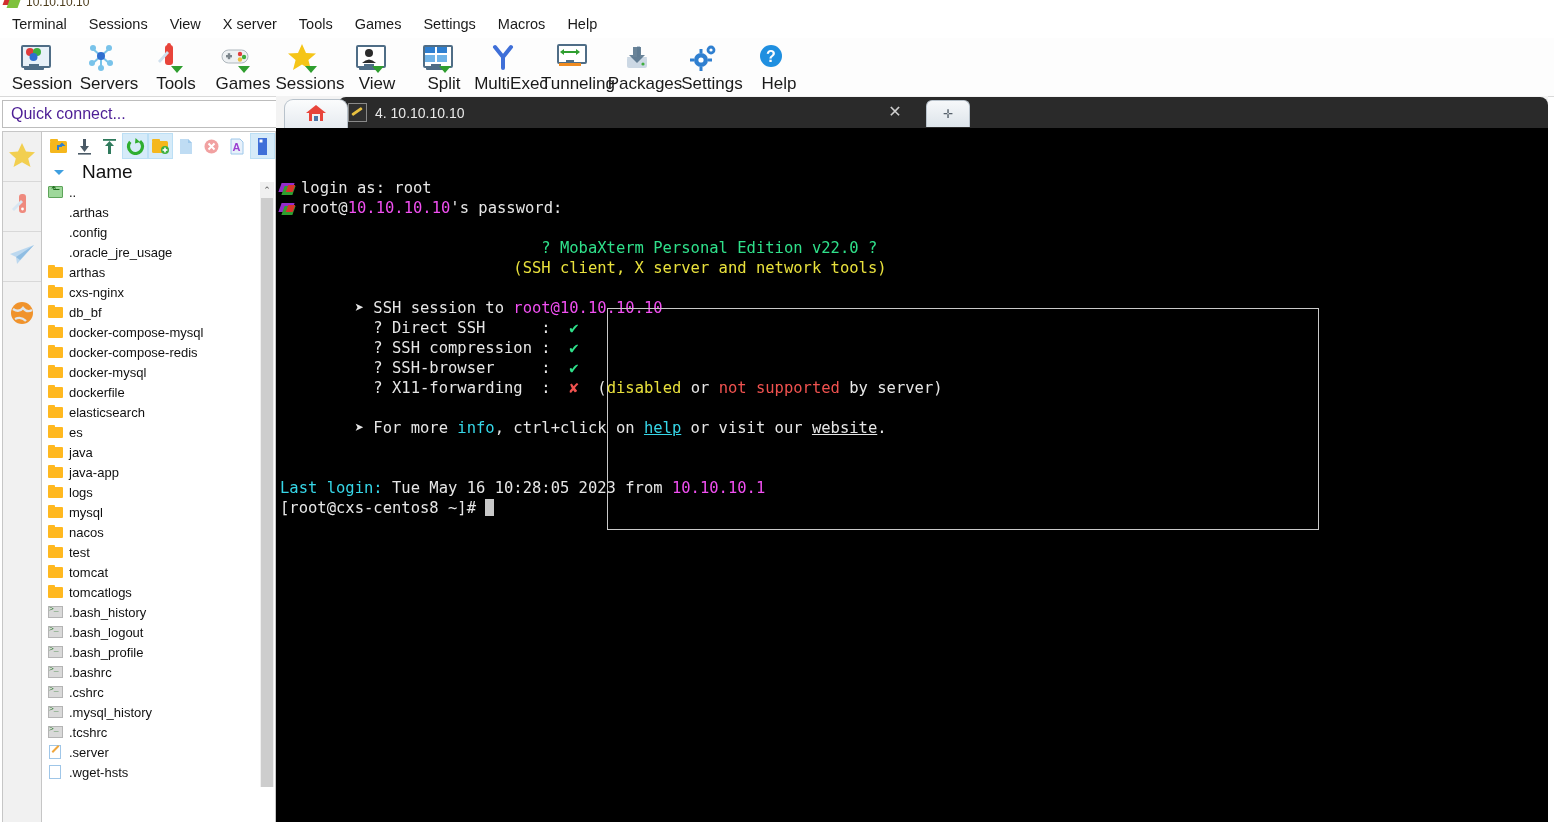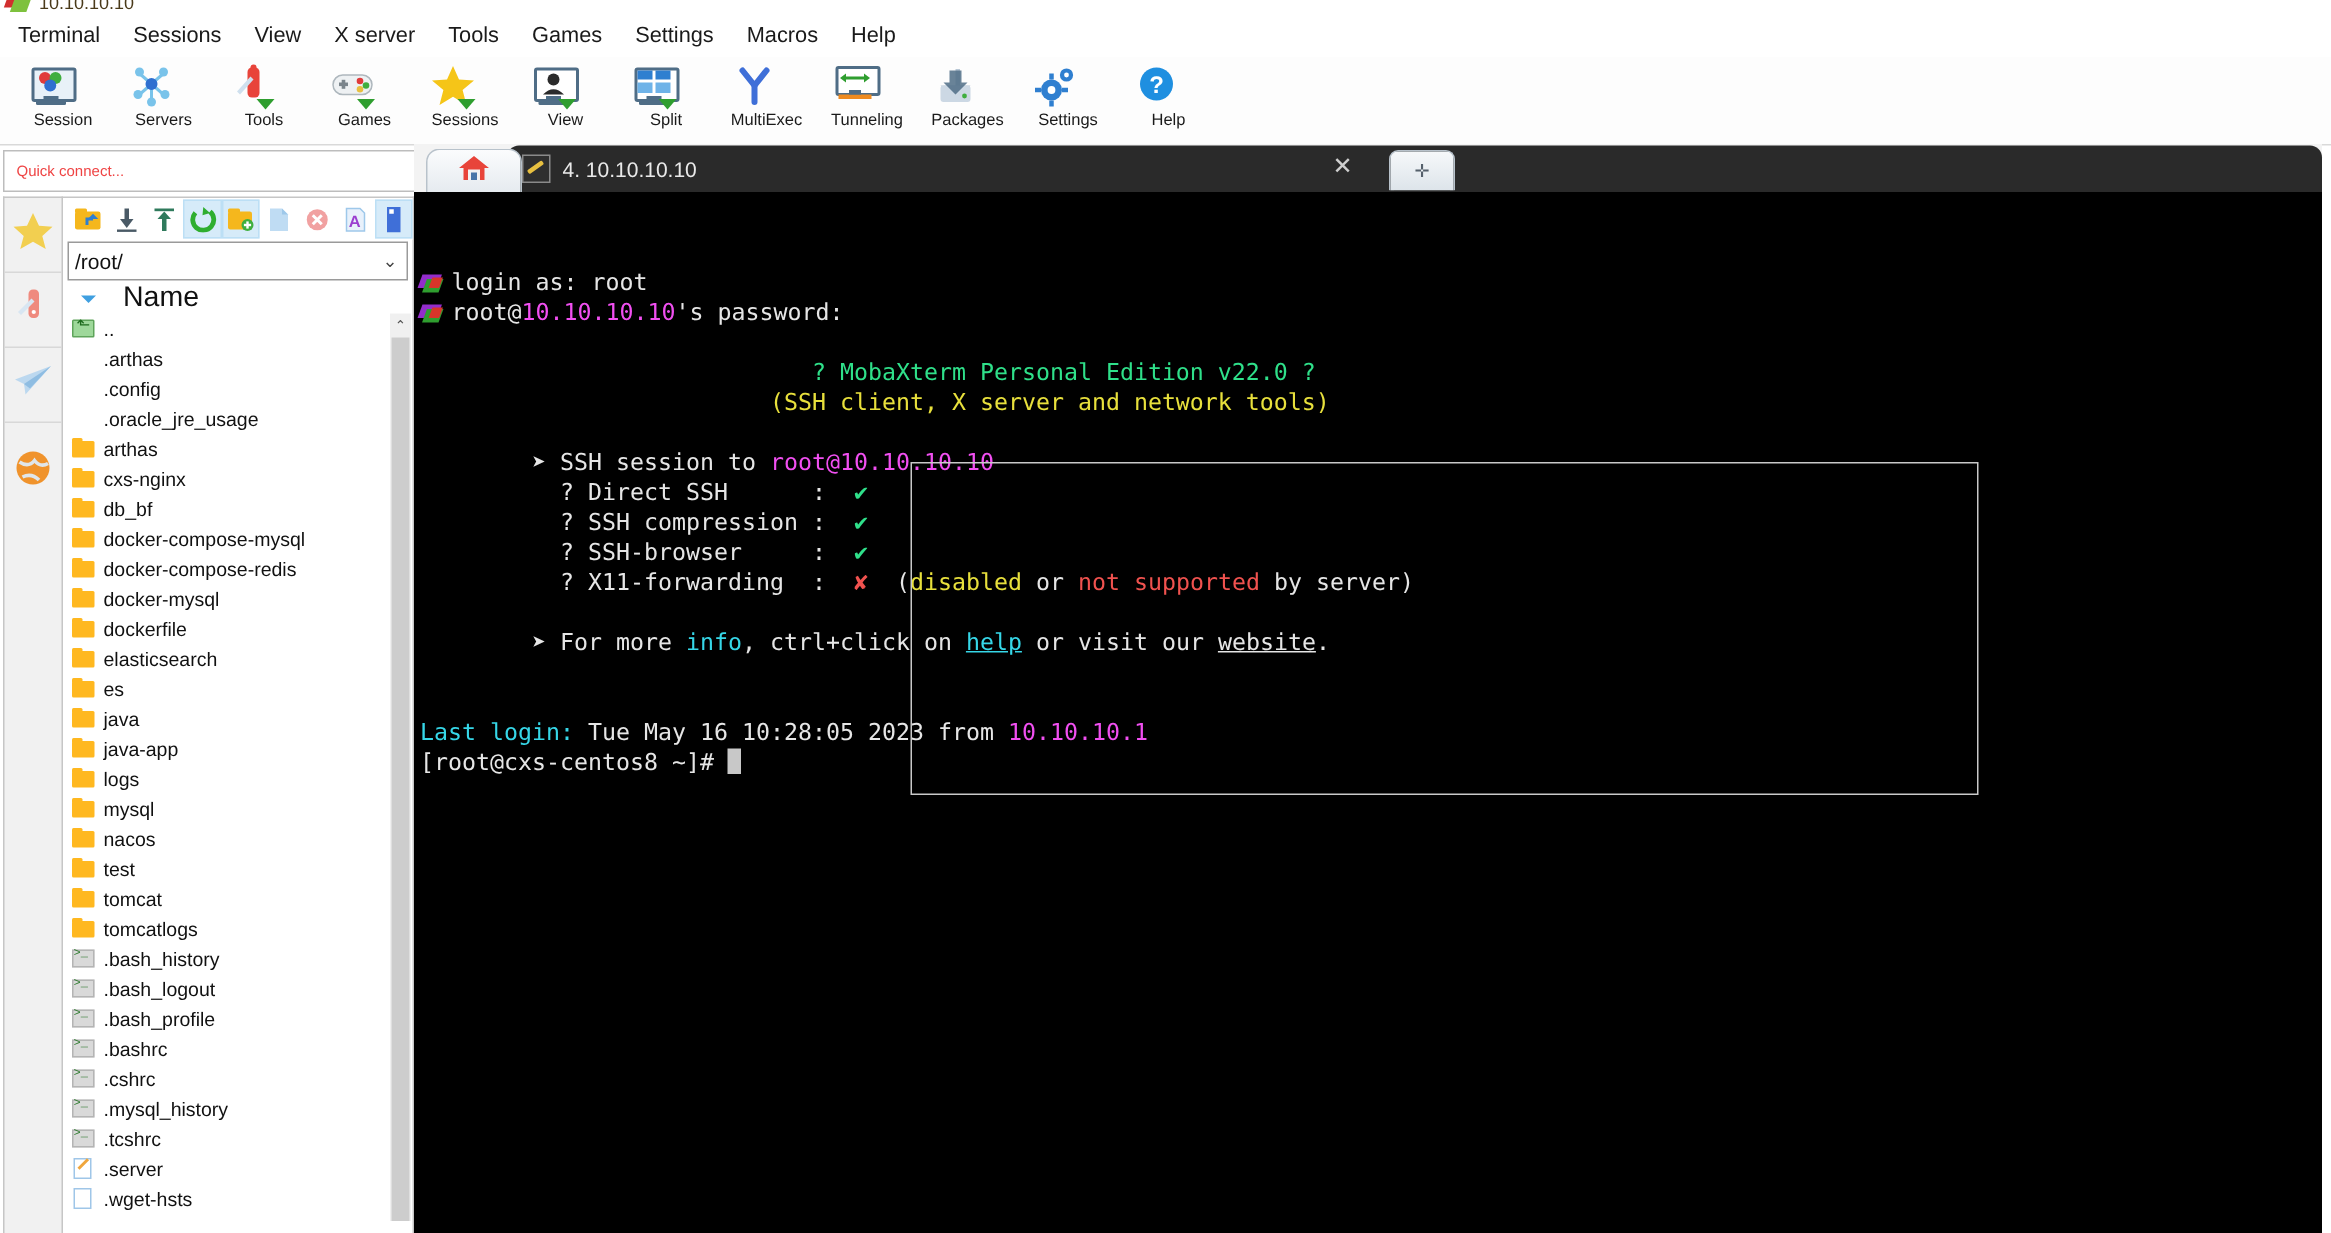--- a/index.html
+++ b/index.html
@@ -61,21 +61,21 @@
     border-bottom: 1px solid #d9d9d9;
     display: flex; align-items: flex-start;
   }
   .tb-btn {
     width: 67px; height: 56px;
     display: flex; flex-direction: column; align-items: center; justify-content: flex-start;
     padding-top: 3px;
     cursor: default;
   }
   .tb-ico { width: 32px; height: 32px; position: relative; }
-  .tb-lab { font-size: 11px; color: #1a1a1a; margin-top: 1px; white-space: nowrap; margin-left: 17px; }
+  .tb-lab { font-size: 17px; color: #1a1a1a; margin-top: 1px; white-space: nowrap; margin-left: 17px; }
 
   
   .monitor-base {
     position: absolute; left: 3px; top: 4px; width: 26px; height: 19px;
     background: #e8f1f8; border: 2px solid #4f6d86; border-radius: 2px;
   }
   .monitor-stand {
     position: absolute; left: 11px; top: 23px; width: 10px; height: 3px; background: #4f6d86;
   }
   .monitor-foot {
@@ -87,21 +87,21 @@
     border-top: 7px solid #2f9e2f;
   }
 
   
   #quickconnect {
     position: absolute; top: 100px; left: 2px; width: 274px; height: 26px;
     border: 1px solid #bdbdbd; background: #ffffff;
     display: flex; align-items: center;
   }
   #quickconnect span {
-    font-size: 10px; color: #ef4444; padding-left: 8px;
+    font-size: 16px; color: #4c1d95; padding-left: 8px;
   }
 
   #leftstrip {
     position: absolute; top: 131px; left: 2px; width: 40px; height: 691px;
     background: #f1f1f1; border: 1px solid #c6c6c6; border-bottom: none;
     box-sizing: border-box;
   }
   .strip-btn {
     width: 38px; height: 49px;
     display: flex; align-items: center; justify-content: center;
@@ -606,24 +606,20 @@
         </svg>
       </div>
       <div class="ftb hl">
         <svg width="19" height="17">
           <rect x="5" y="0" width="9" height="17" fill="#3f6fd8"></rect>
           <rect x="6.5" y="1.5" width="3" height="3" fill="#ffffff"></rect>
         </svg>
       </div>
     </div>
 
-    <div id="path-row">
-      <span class="pv">/root/</span>
-      <span class="chev">⌄</span>
-    </div>
 
     <div id="name-header">
       <span class="sort-caret"></span>
       <span>Name</span>
     </div>
 
     <div id="file-list">
       <div id="file-rows">
           <div class="file-row">
             <span class="fi up"></span>

